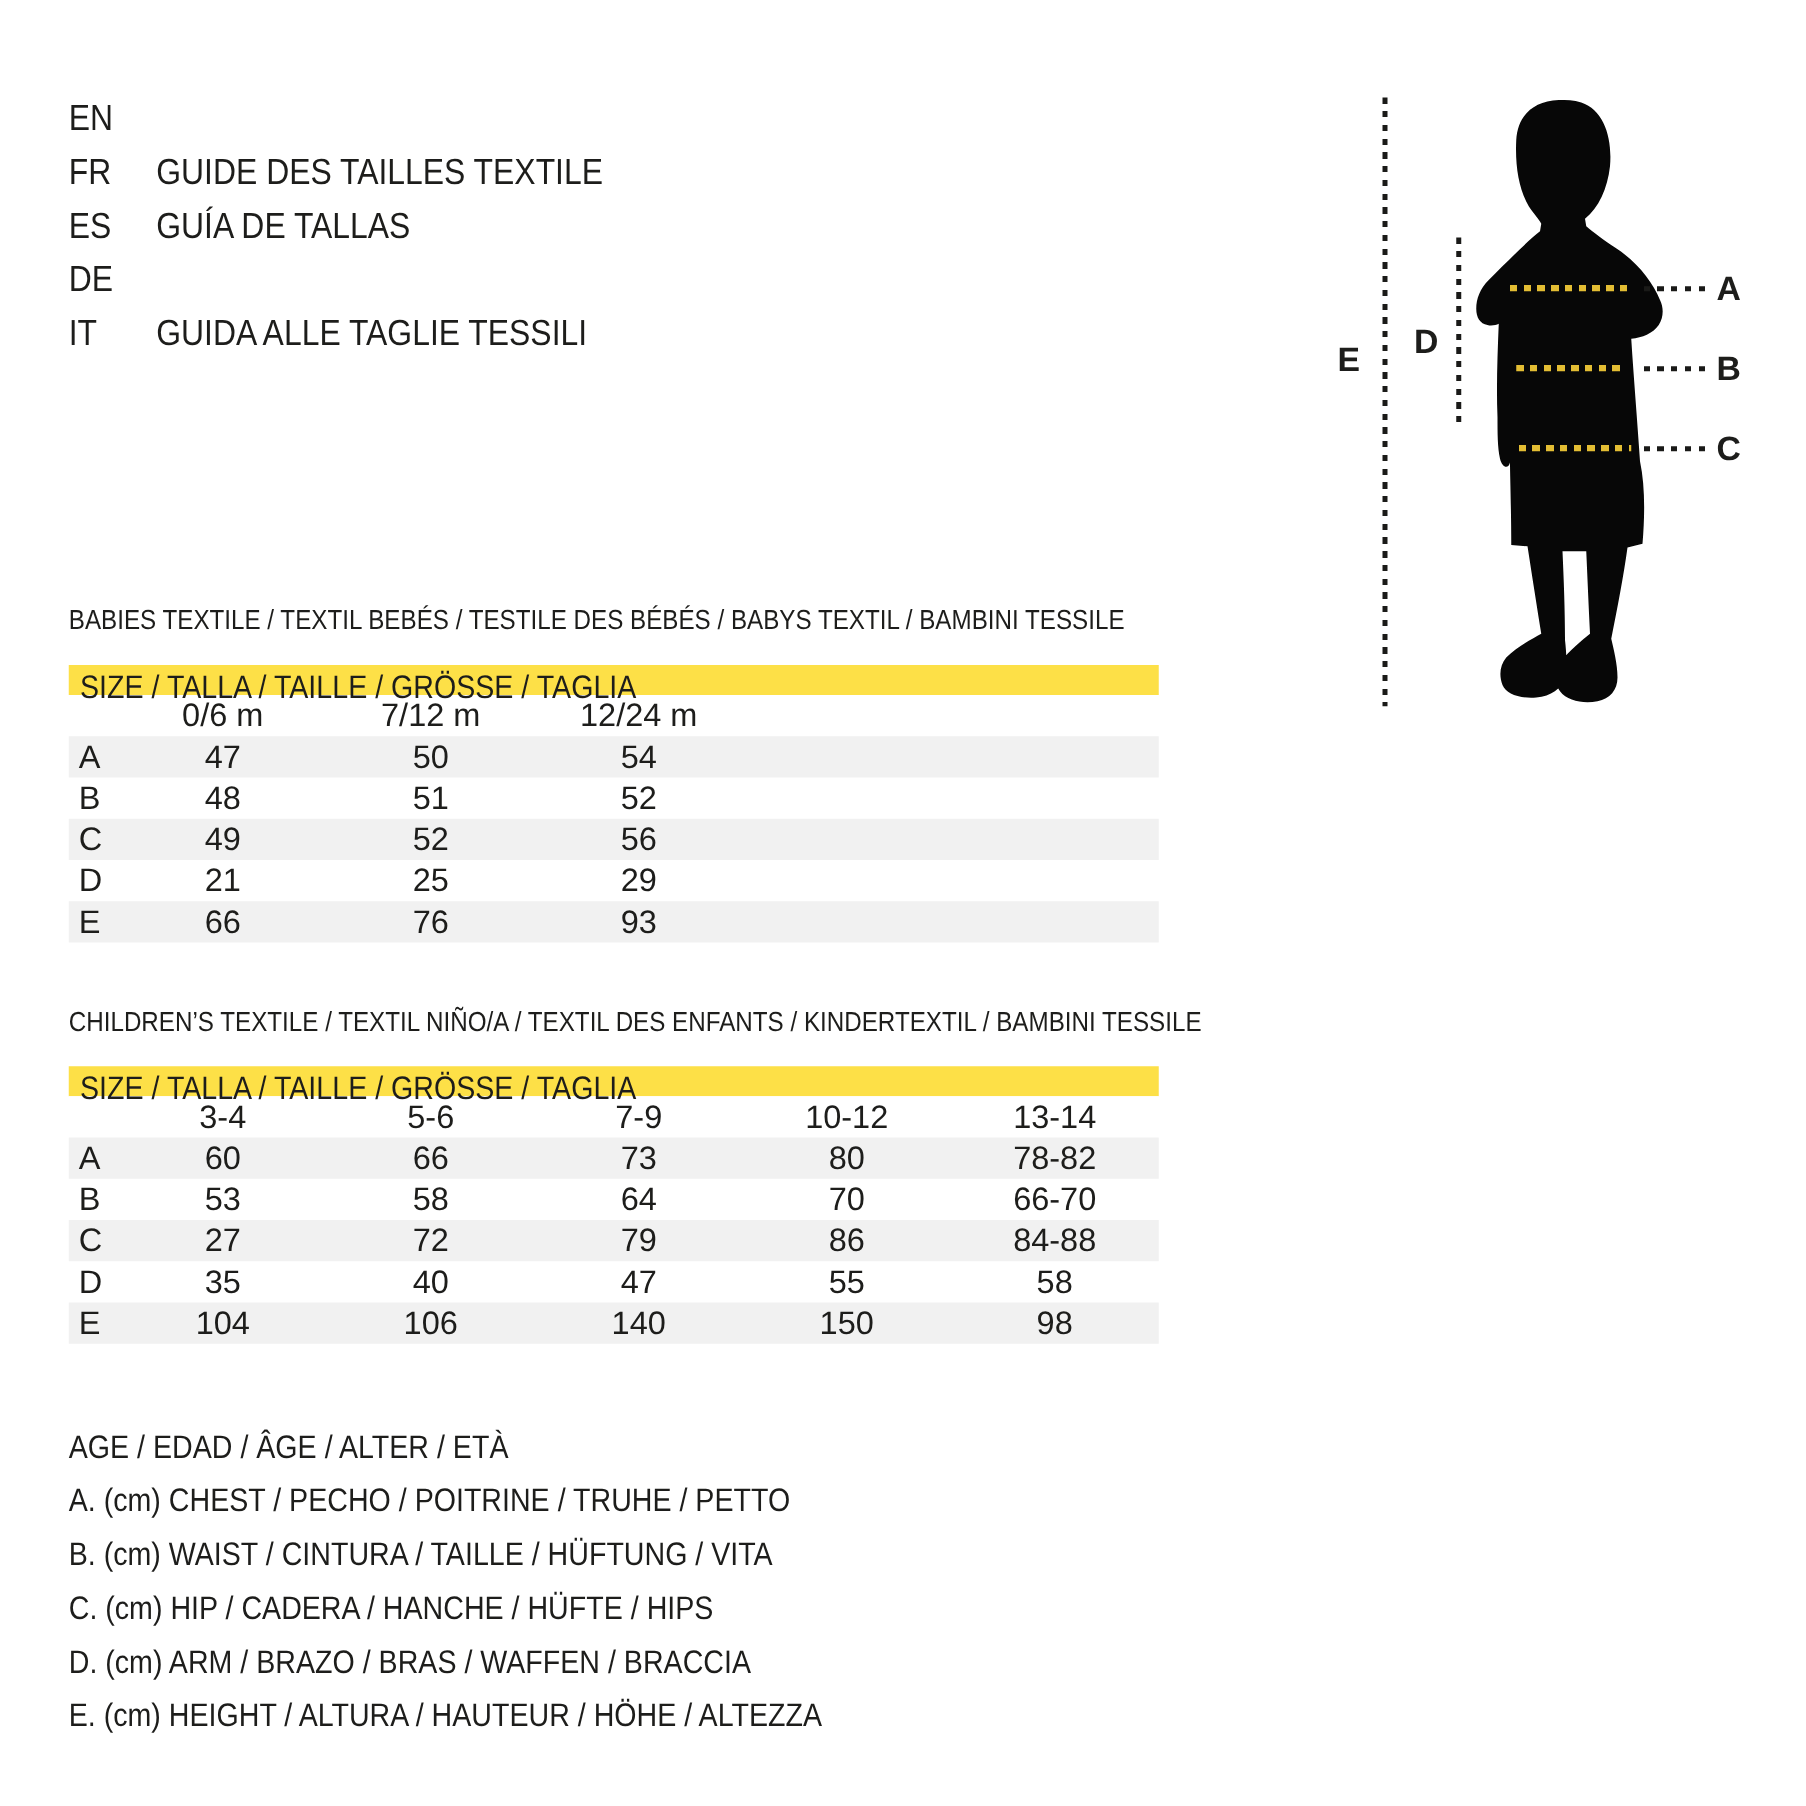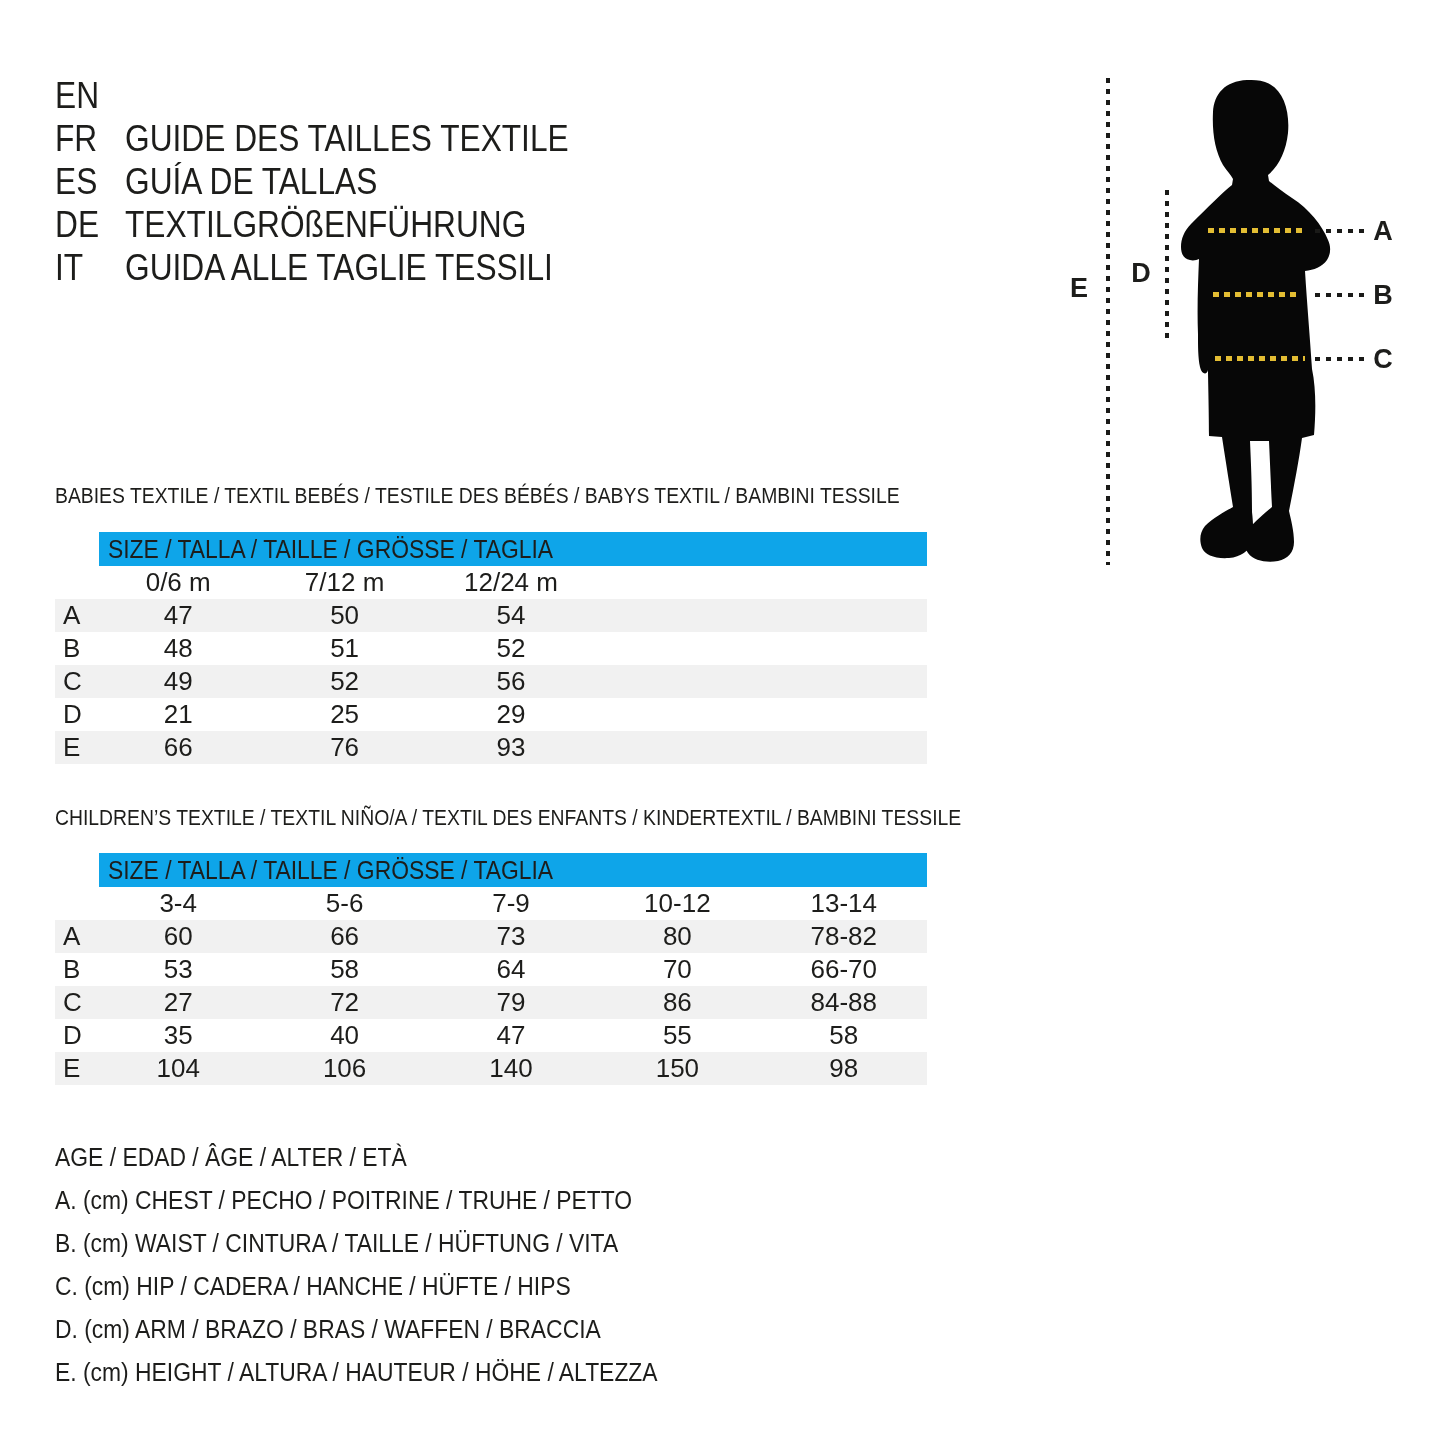--- a/index.html
+++ b/index.html
@@ -6,41 +6,41 @@
   html,body { background:#ffffff; }
   body {
     width:1445px; height:1445px; position:relative; overflow:hidden;
     font-family:"Liberation Sans", sans-serif; color:#1d1d1b;
   }
   .abs { position:absolute; }
   .cond { display:inline-block; transform:scaleX(0.88); transform-origin:0 50%; white-space:nowrap; }
 
   
   .lang-block { left:55px; top:74px; }
-  .lang-row { display:flex; height:43px; align-items:center; font-size:36px; }
+  .lang-row { display:flex; height:43px; align-items:center; font-size:29px; }
   .lang-code { width:70px; flex:0 0 70px; }
   .lang-title { white-space:nowrap; }
 
   
   .fig-svg { left:1175px; top:78px; width:160px; height:492px; }
   .vline { width:4px; background-image:repeating-linear-gradient(180deg,#1a1a18 0 5px,transparent 5px 11px); }
   .vline-e { left:1106px; top:78px; height:487px; }
   .vline-d { left:1165px; top:190px; height:152px; }
   .dash-y { height:5px; background-image:repeating-linear-gradient(90deg,var(--yel) 0 6px,transparent 6px 11px); }
   .dash-k { height:4px; background-image:repeating-linear-gradient(90deg,#1a1a18 0 5px,transparent 5px 11px); }
   .mlabel { font-size:27px; font-weight:700; width:30px; text-align:center; }
 
   
   .tbl { left:55px; width:872px; }
   .tbl-babies { top:532px; }
   .tbl-children { top:853px; }
   .sec-title { left:55px; font-size:22px; white-space:nowrap; }
   .sec-title-babies { top:483px; }
   .sec-title-children { top:805px; }
-  .tbl-bar { height:34px; line-height:34px; background:#0ea5e9; padding-left:9px; font-size:26px;margin-left:44px; }
+  .tbl-bar { height:24px; line-height:34px; background:#fde047; padding-left:9px; font-size:26px; }
   .trow { display:grid; grid-template-columns:40px repeat(5,166.4px); height:33px; line-height:33px; font-size:26px; }
   .trow > div { text-align:center; }
   .trow > .rlabel { text-align:left; padding-left:8px; }
   .trow.stripe { background:#f1f1f1; }
   .thead-row { background:#ffffff; }
 
   
   .legend { left:55px; top:1136px; }
   .legend-line { height:43px; line-height:43px; font-size:26px; white-space:nowrap; }
 </style>
@@ -54,21 +54,20 @@
   <div class="lang-row">
     <span class="lang-code"><span class="cond">FR</span></span>
     <span class="lang-title"><span class="cond">GUIDE DES TAILLES TEXTILE</span></span>
   </div>
   <div class="lang-row">
     <span class="lang-code"><span class="cond">ES</span></span>
     <span class="lang-title"><span class="cond">GUÍA DE TALLAS</span></span>
   </div>
   <div class="lang-row">
     <span class="lang-code"><span class="cond">DE</span></span>
-    <span class="lang-title"><span class="cond">TEXTILGRÖßENFÜHRUNG</span></span>
   </div>
   <div class="lang-row">
     <span class="lang-code"><span class="cond">IT</span></span>
     <span class="lang-title"><span class="cond">GUIDA ALLE TAGLIE TESSILI</span></span>
   </div>
 </div>
 
 <svg class="abs fig-svg" viewBox="0 0 160 492" aria-hidden="true">
   <path fill="#070707" d="
     M 72,2

